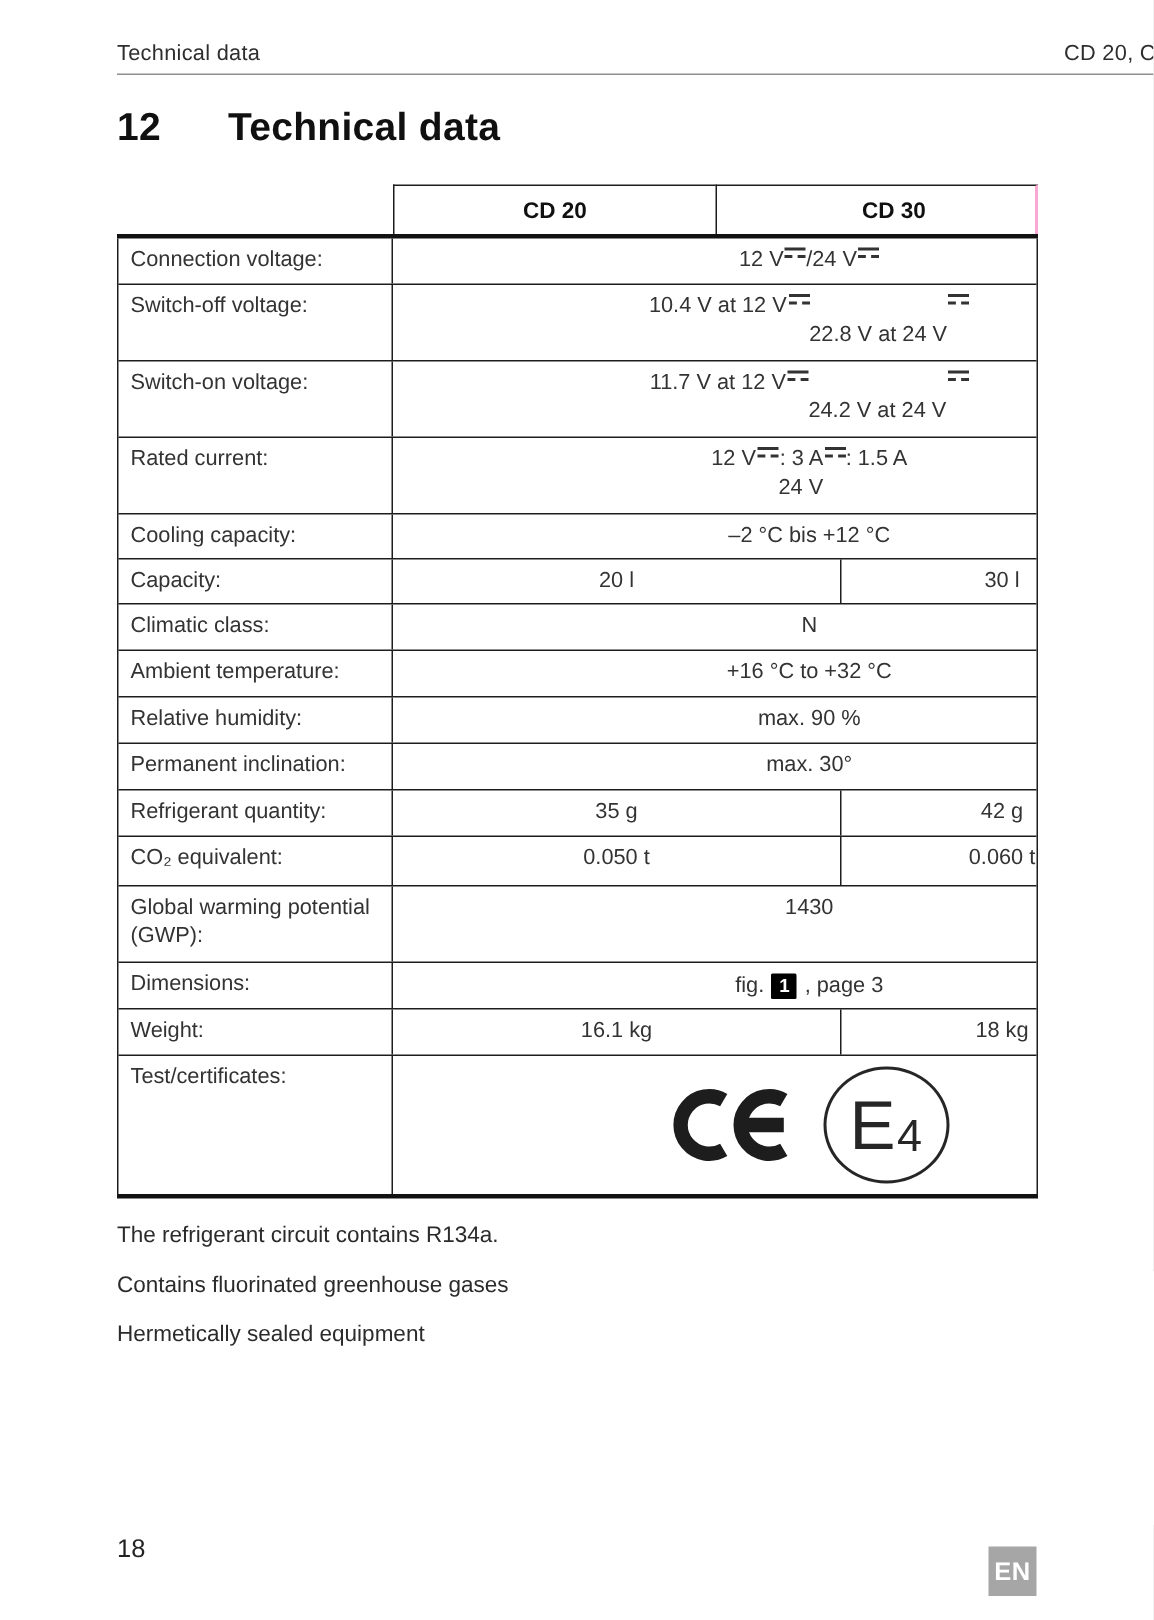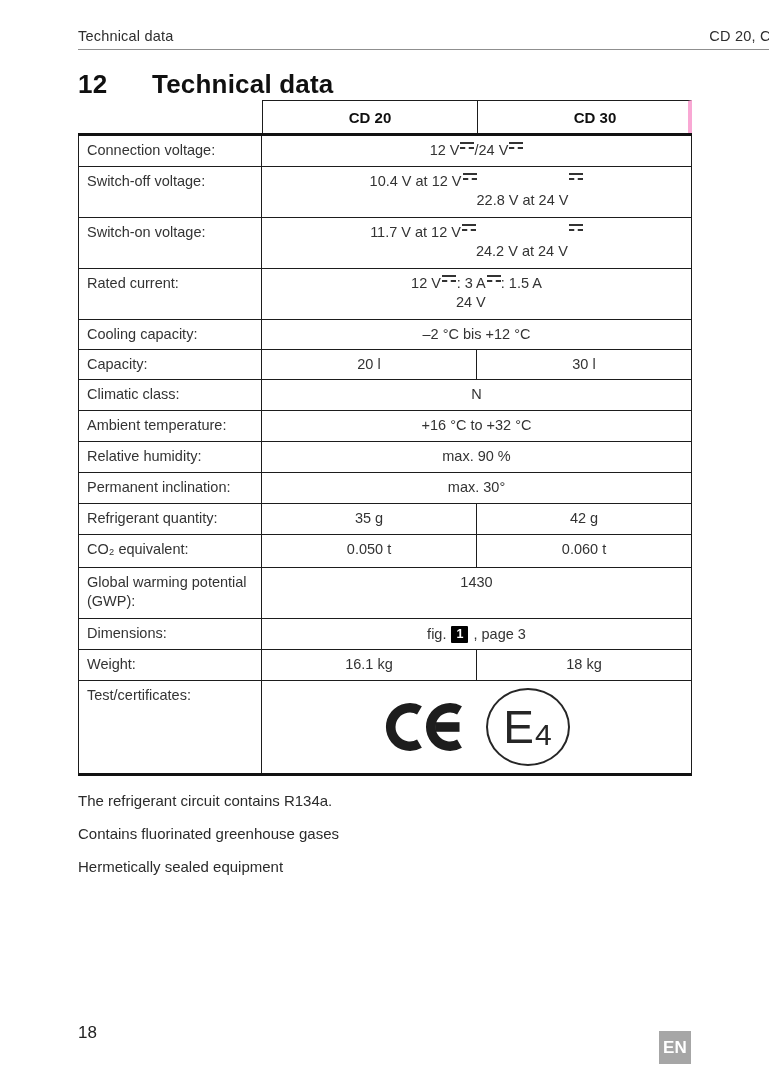--- a/index.html
+++ b/index.html
@@ -24,39 +24,40 @@
 
   
   .section-heading{
     display:flex;align-items:flex-end;
     margin-top:19px;
     font-size:26px;font-weight:700;color:#101010;letter-spacing:.2px;
   }
   .sec-num{width:74px;flex:0 0 74px;}
 
   
-  .tech-table{width:614px;box-sizing:border-box;}
+  .tech-table{margin-top:23px;width:614px;box-sizing:border-box;}
   .t-head{
     display:grid;grid-template-columns:184px 215px 215px;
     border-bottom:3px solid #121212;
   }
   .head-cell{
     box-sizing:border-box;height:33px;
     border-top:1px solid #1d1d1d;border-left:1px solid #1d1d1d;
     display:flex;align-items:center;justify-content:center;
     font-weight:700;font-size:15px;color:#101010;
   }
-  .head-cell.last{border-right:4px solid #f9a8d4;padding-left:24px;}
+  .head-cell.last{border-right:2px solid #f9a8d4;padding-left:24px;}
   .t-body{
     border-left:1px solid #1d1d1d;border-right:1px solid #1d1d1d;
     border-bottom:3px solid #121212;
   }
   .t-row{
     display:grid;grid-template-columns:183px 214px 215px;
     border-bottom:1px solid #1d1d1d;
+    gap:42px;
   }
   .t-row.last{border-bottom:none;}
   .cell{
     box-sizing:border-box;
     padding:5px 8px;
     font-size:14.5px;line-height:19px;color:#333;
     white-space:pre-line;
   }
   .label{grid-column:1;border-right:1px solid #1d1d1d;text-align:left;}
   .value{display:flex;align-items:flex-start;justify-content:center;text-align:right;}

